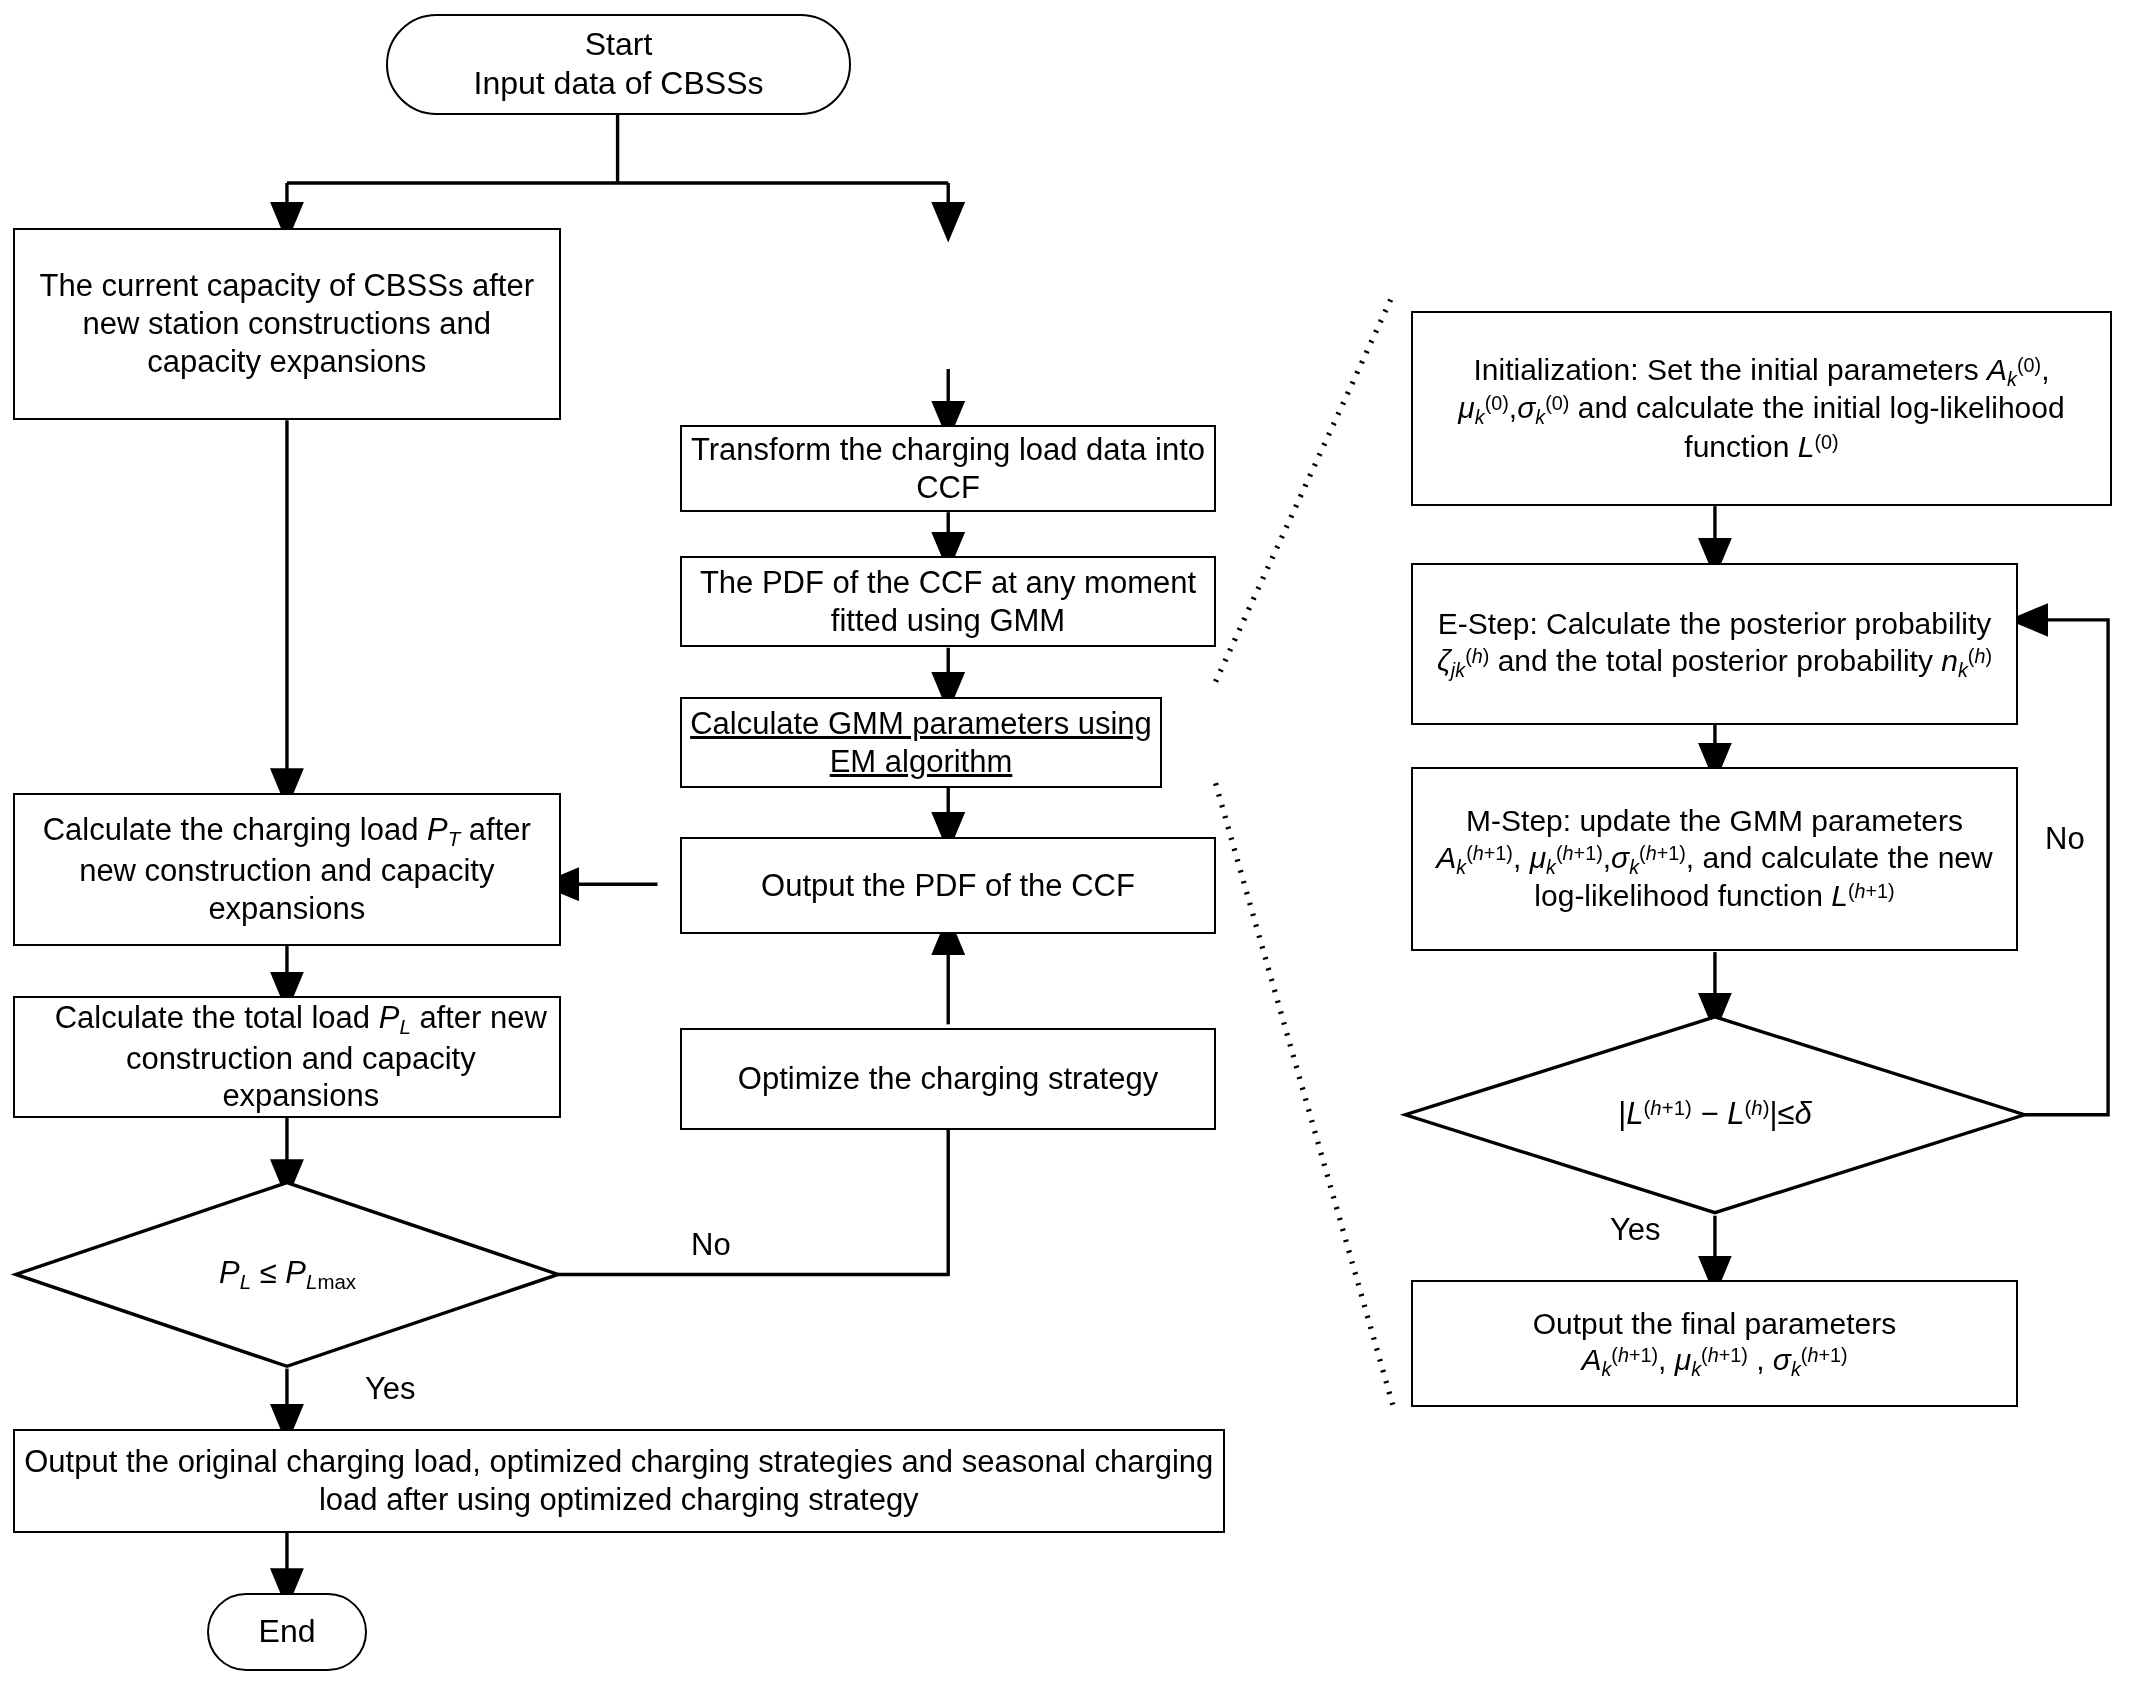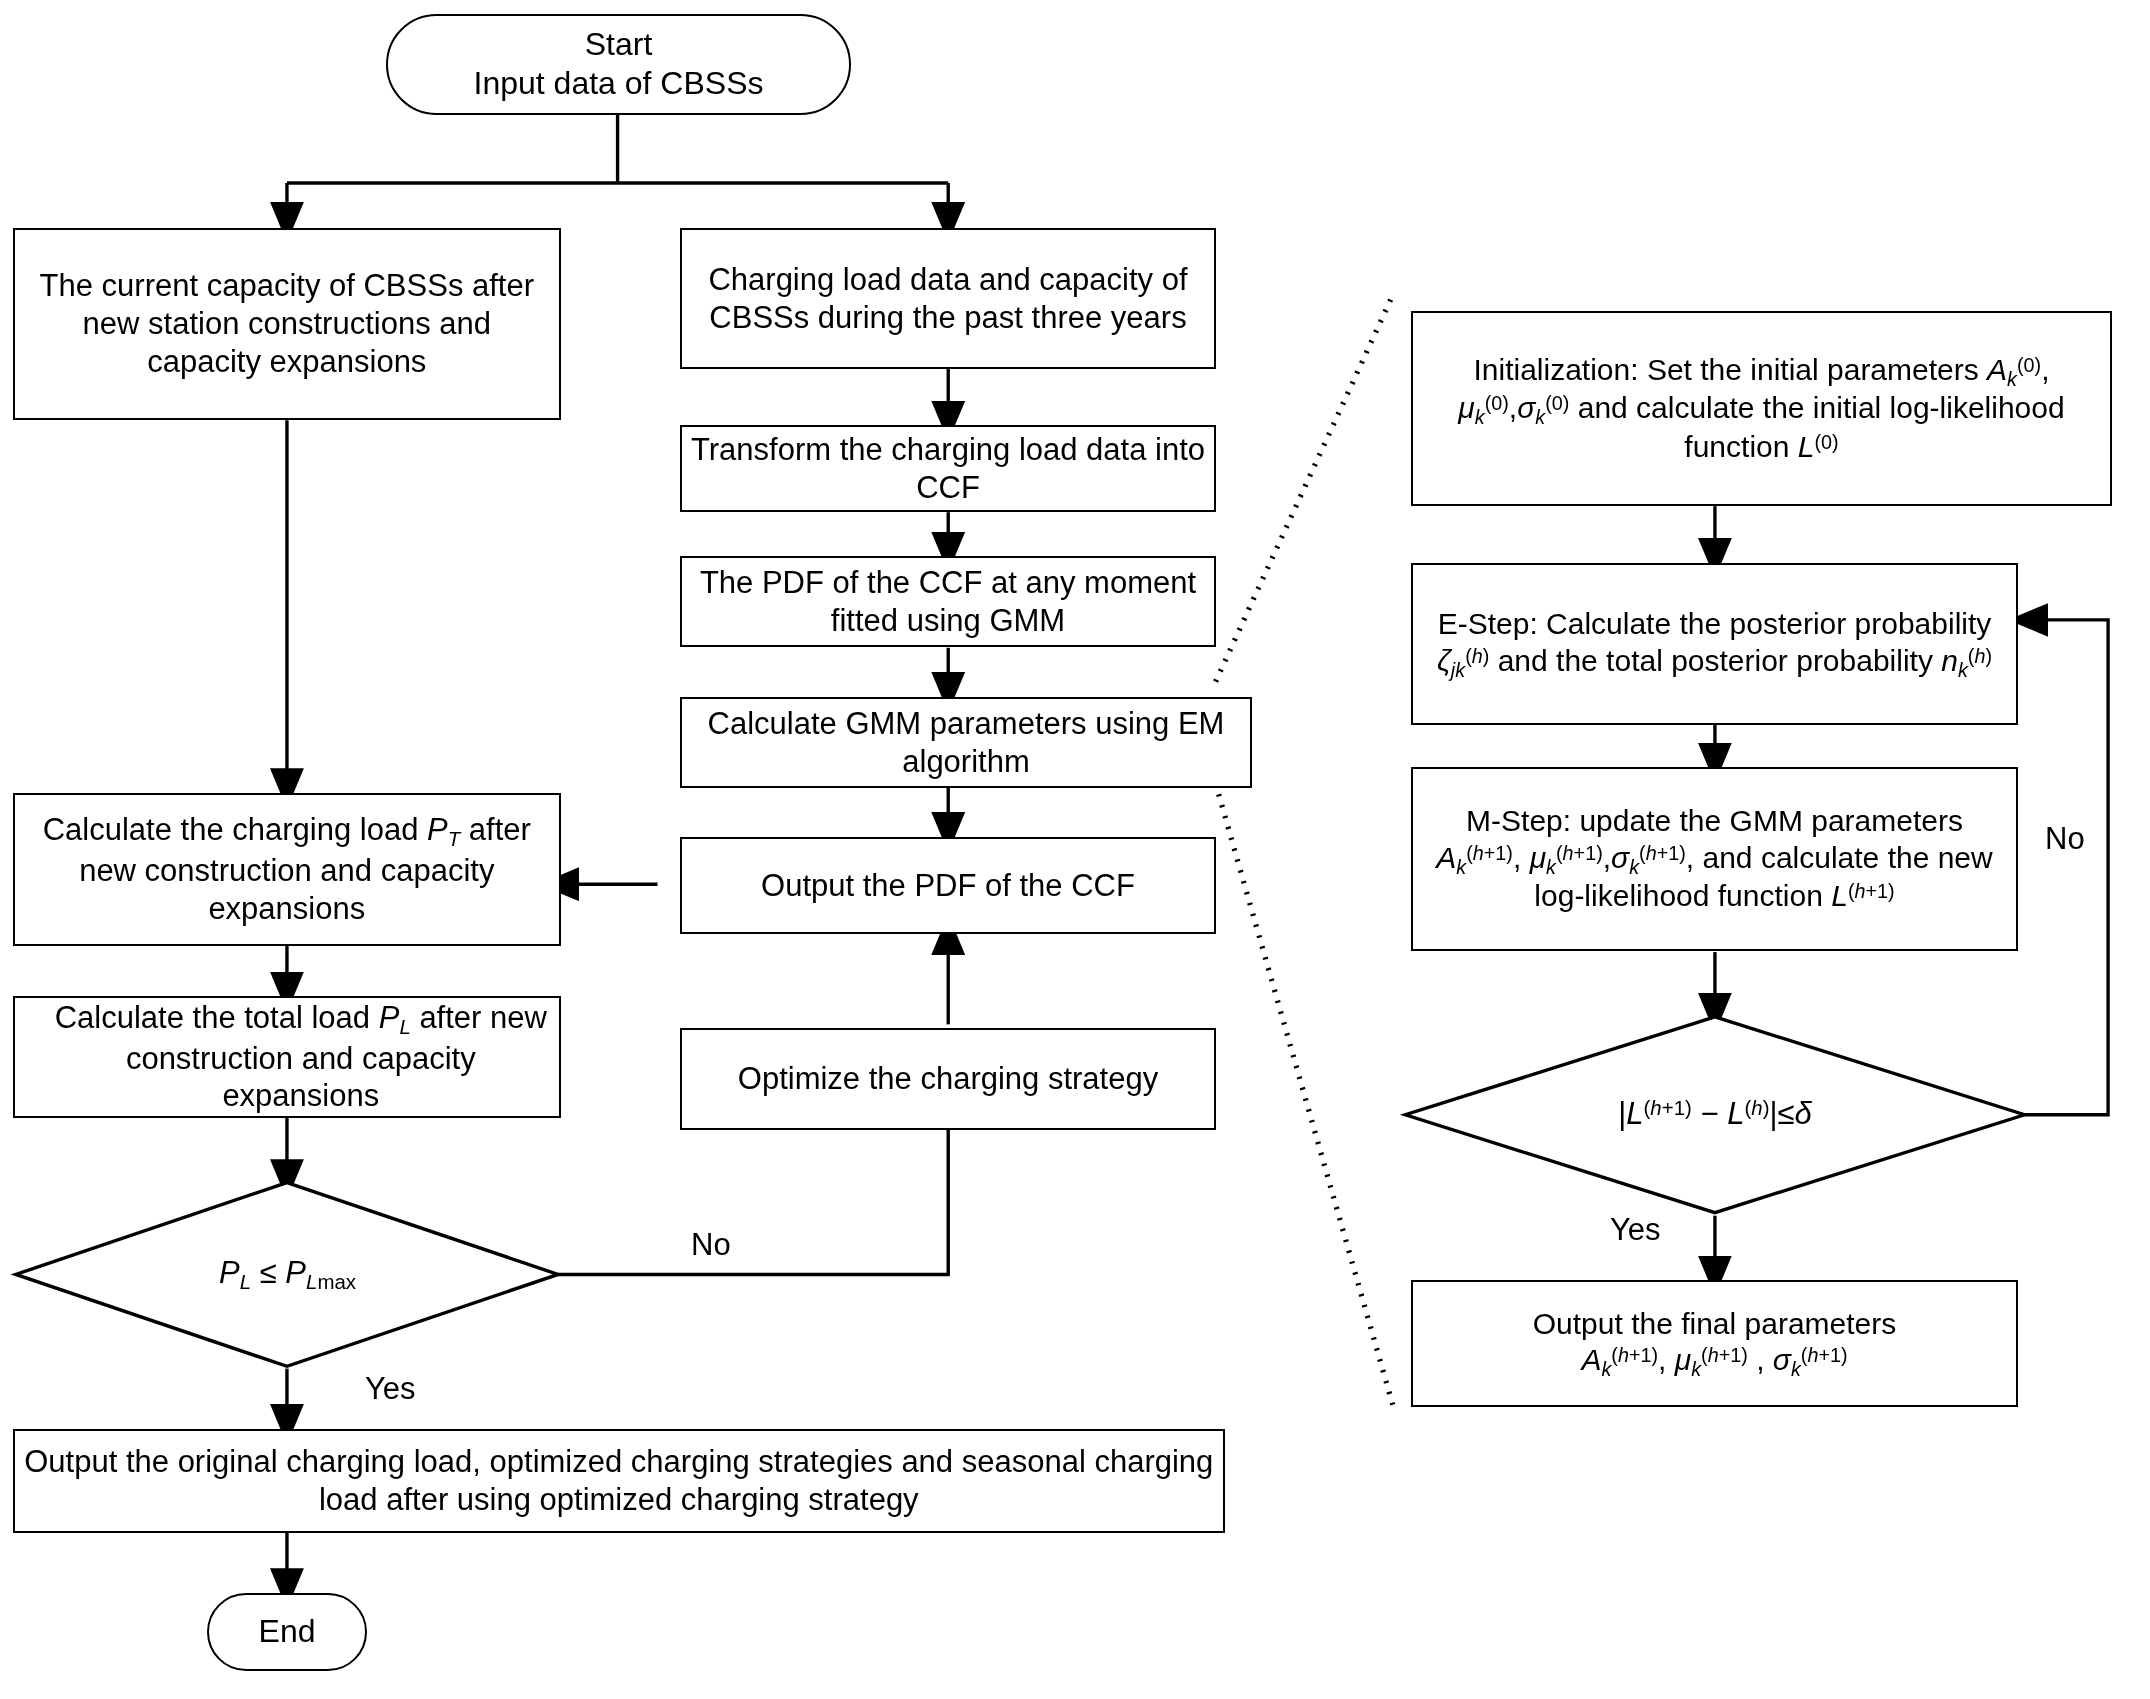--- a/index.html
+++ b/index.html
@@ -104,33 +104,30 @@
   </div>
 
   <div class="node fs-a" style="left:12.8px;top:1429px;width:1212px;height:104px;">
     <div class="txt">Output the original charging load, optimized charging strategies and seasonal charging load after using optimized charging strategy</div>
   </div>
 
   <div class="node term fs-c" style="left:207px;top:1593px;width:160px;height:78px;">
     <div class="txt">End</div>
   </div>
 
-  <div class="node fs-a" style="left:680px;top:228px;width:536px;height:141px;">
-    <div class="txt">Charging load data and capacity of CBSSs during the past three years</div>
-  </div>
 
   <div class="node fs-a" style="left:680px;top:556px;width:536px;height:91px;">
     <div class="txt">The PDF of the CCF at any moment fitted using GMM</div>
   </div>
 
   <div class="node fs-a" style="left:680px;top:425px;width:536px;height:87px;">
     <div class="txt">Transform the charging load data into CCF</div>
   </div>
 
-  <div class="node fs-a" style="left:680px;top:697px;width:572px;height:91px;">
+  <div class="node fs-a" style="left:680px;top:697px;width:482px;height:91px;text-decoration:underline;">
     <div class="txt">Calculate GMM parameters using EM algorithm</div>
   </div>
 
   <div class="node fs-a" style="left:680px;top:837px;width:536px;height:97px;">
     <div class="txt">Output the PDF of the CCF</div>
   </div>
 
   <div class="node fs-a" style="left:680px;top:1028px;width:536px;height:102px;">
     <div class="txt">Optimize the charging strategy</div>
   </div>

